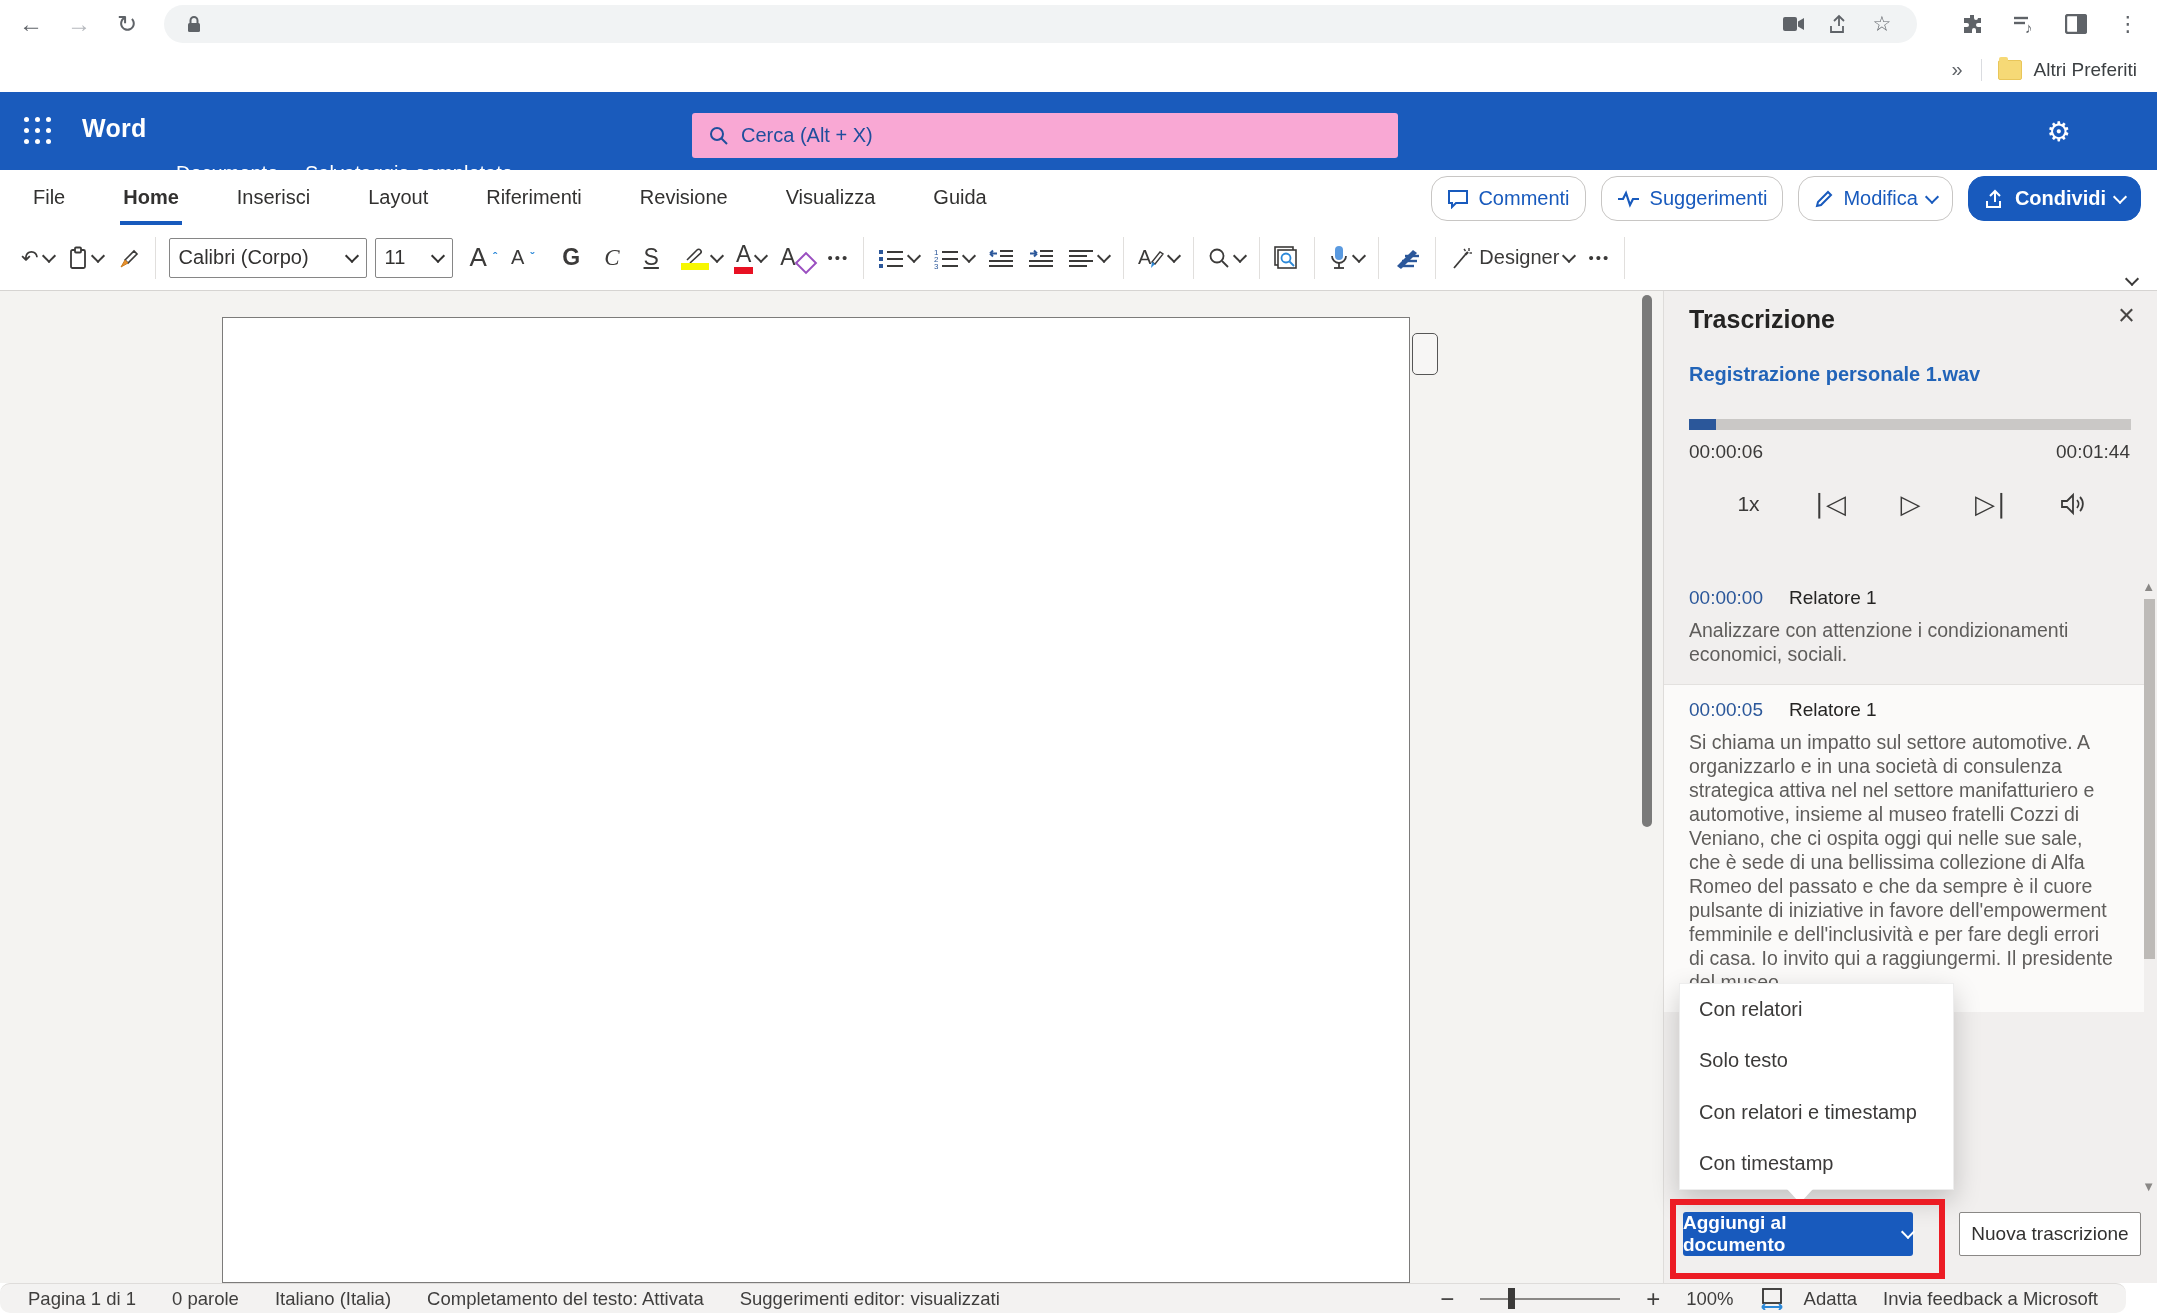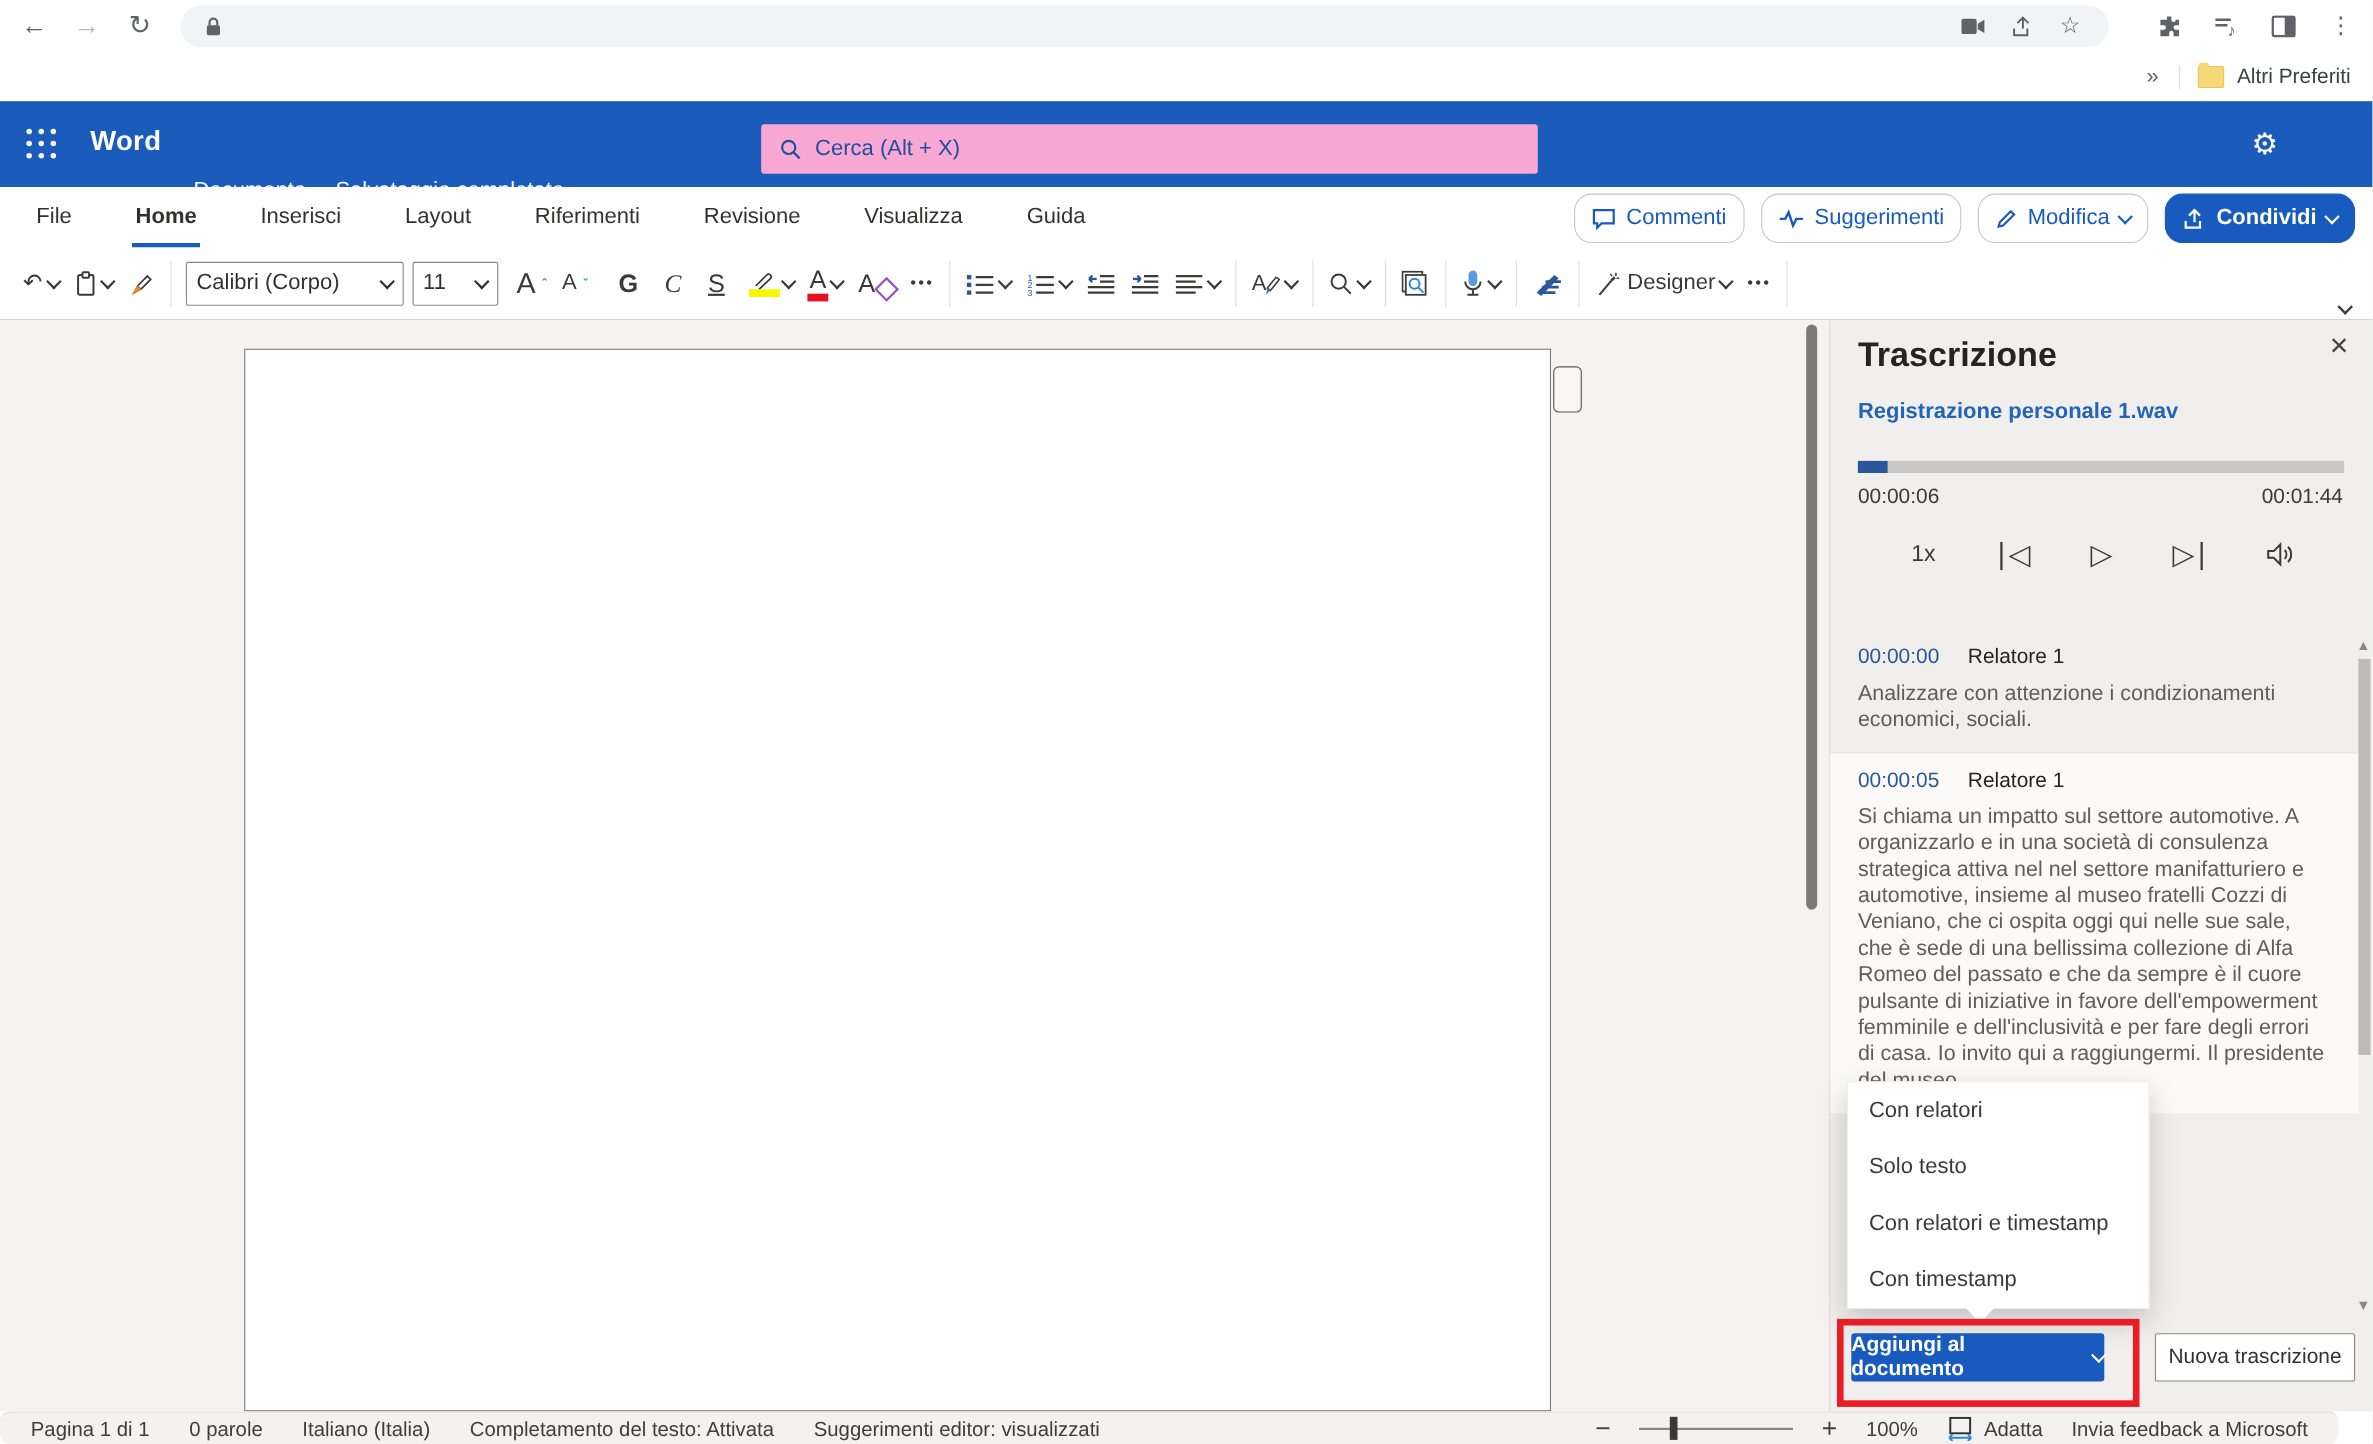--- a/index.html
+++ b/index.html
@@ -80,21 +80,21 @@
   .workspace{position:absolute;left:0;top:291px;width:2157px;height:992px;background:#f4f3f1;}
   .page{position:absolute;left:222px;top:26px;width:1188px;height:966px;background:#fff;
         border:1px solid #7c7b7a;box-sizing:border-box;}
   .comment-stub{position:absolute;left:1412px;top:42px;width:26px;height:42px;background:#f7f6f5;
         border:1px solid #565656;border-radius:5px;box-sizing:border-box;}
   .doc-scroll{position:absolute;left:1642px;top:4px;width:10px;height:532px;background:#7a7a7a;border-radius:5px;}
 
   
   .panel{position:absolute;left:1663px;top:0;width:494px;height:992px;background:#f1efee;
          border-left:1px solid #dedcda;box-sizing:border-box;}
-  .p-title{position:absolute;left:25px;top:14px;font-size:31px;font-weight:600;color:#252423;}
+  .p-title{position:absolute;left:25px;top:14px;font-size:25px;font-weight:600;color:#252423;}
   .p-close{position:absolute;right:22px;top:10px;font-size:29px;color:#484644;line-height:1;}
   .p-file{position:absolute;left:25px;top:72px;font-size:20px;font-weight:600;color:#2264b8;}
   .p-track{position:absolute;left:25px;top:128px;width:442px;height:11px;background:#cac8c6;}
   .p-fill{height:100%;background:#2b579a;}
   .p-time-l{position:absolute;left:25px;top:150px;font-size:19px;color:#3b3a39;}
   .p-time-r{position:absolute;right:27px;top:150px;font-size:19px;color:#3b3a39;}
   .controls{position:absolute;left:0;top:196px;width:100%;display:flex;justify-content:center;
             align-items:center;gap:47px;color:#3b3a39;}
   .ctl{width:34px;height:34px;display:flex;align-items:center;justify-content:center;font-size:21px;}
   .tri{font-size:26px;line-height:1;}
@@ -124,21 +124,21 @@
           font-size:19px;box-sizing:border-box;}
 
   
   .statusbar{position:absolute;left:0;top:1283px;width:2126px;height:30px;background:#f3f2f1;
              border-top:1px solid #dedcda;display:flex;align-items:center;font-size:18.5px;color:#3f3e3d;
              padding:0 28px;box-sizing:border-box;border-radius:10px;}
   .st{margin-right:36px;}
   .st-right{margin-left:auto;display:flex;align-items:center;gap:26px;}
   .zoomtrack{width:140px;height:2px;background:#8a8886;position:relative;}
   .zoomthumb{position:absolute;left:28px;top:-10px;width:7px;height:21px;background:#3b3a39;}
-  .fitwrap{display:flex;align-items:center;gap:10px;}
+  .fitwrap{display:flex;align-items:center;gap:20px;}
 </style>
 </head>
 <body>
 
 <div class="screen">
 
   <div class="chrome">
     <div class="nav-ic">←</div>
     <div class="nav-ic dis">→</div>
     <div class="nav-ic">↻</div>

